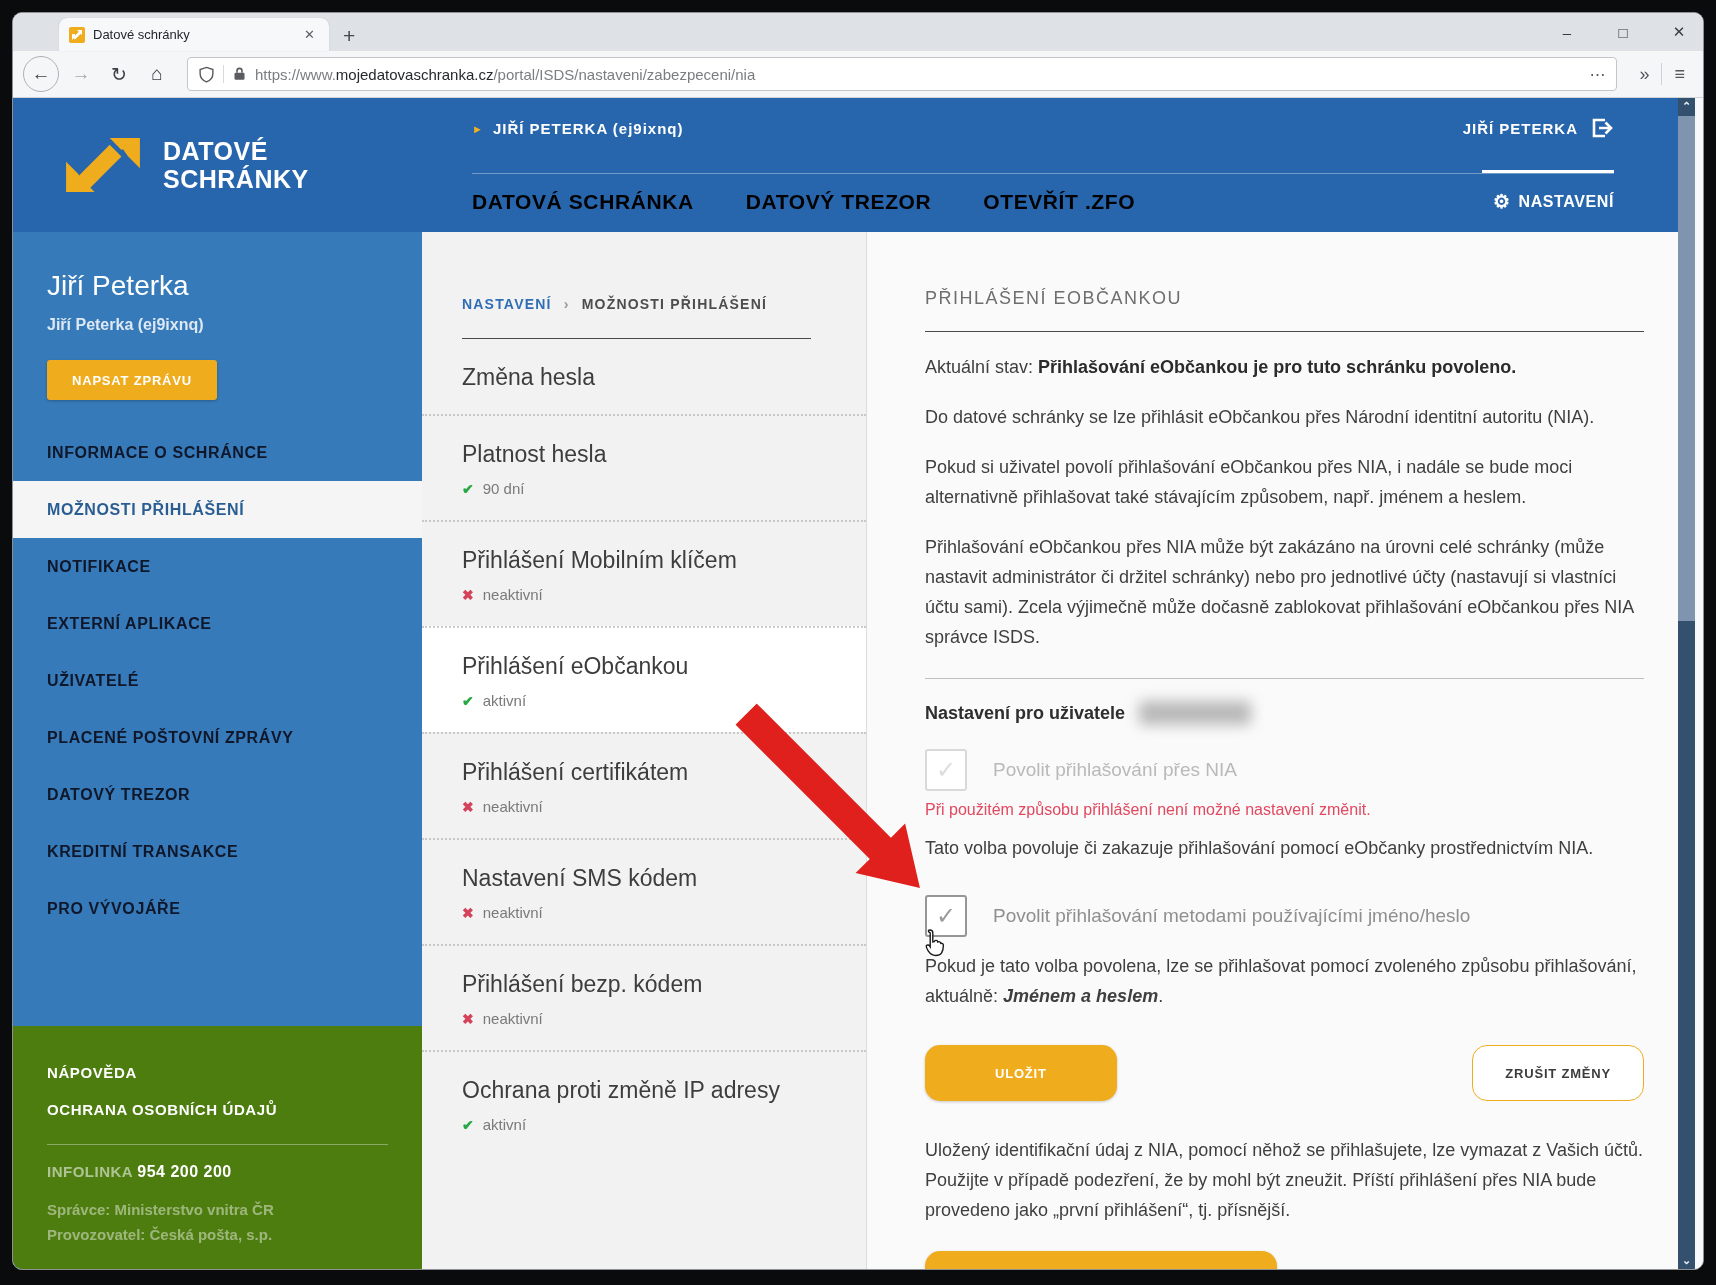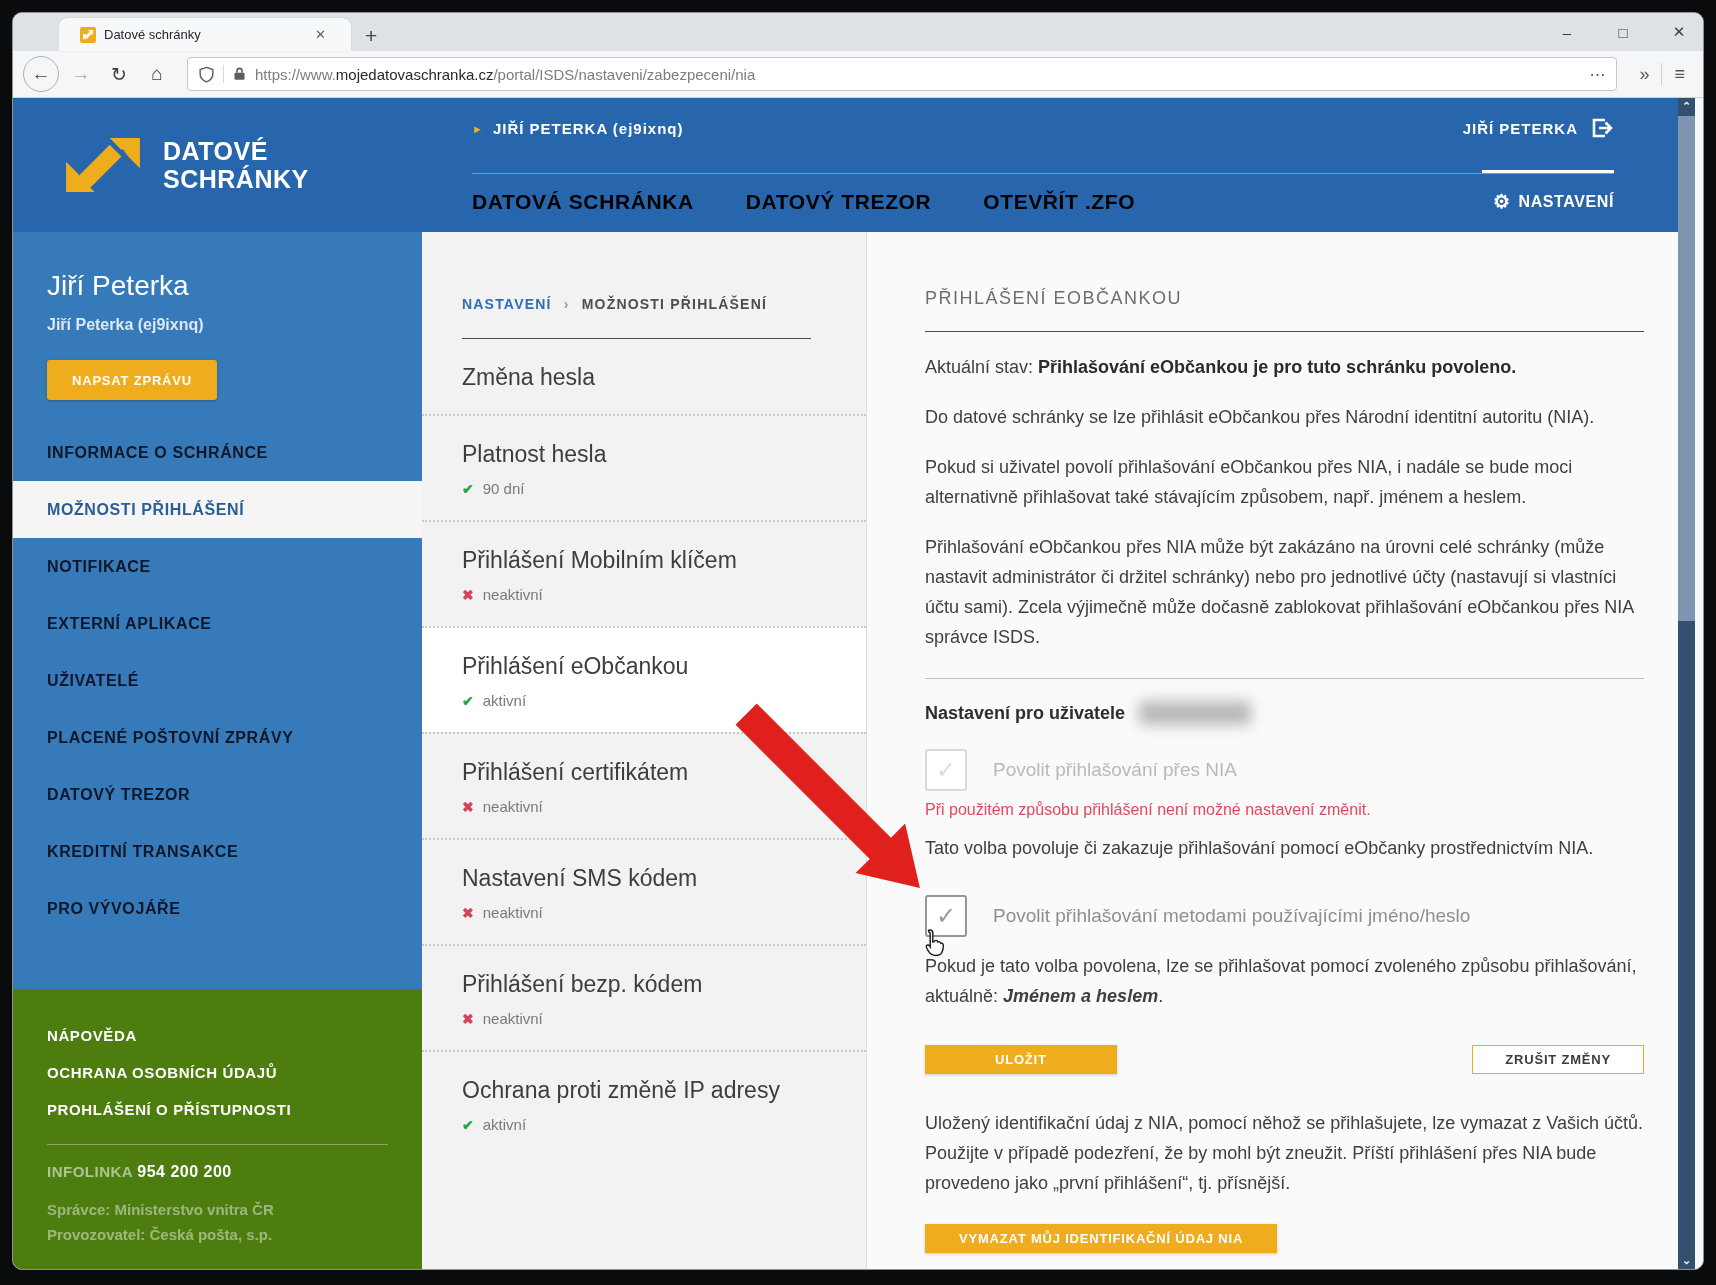--- a/index.html
+++ b/index.html
@@ -11,21 +11,21 @@
   }
   .window{
     position:absolute;left:12px;top:12px;width:1690px;height:1256px;
     background:#f5f6f7;border:1px solid #8f9094;border-radius:10px;
     overflow:hidden;display:flex;flex-direction:column;
   }
   
   .titlebar{height:38px;background:#dee1e6;position:relative;flex:none;display:flex;align-items:flex-end;}
   .tab{
     margin-left:46px;width:250px;height:33px;background:#f7f8f9;border-radius:8px 8px 0 0;
-    display:flex;align-items:center;padding:0 21px;gap:8px;box-shadow:0 0 1px rgba(0,0,0,.25);
+    display:flex;align-items:center;padding:0 10px;gap:8px;box-shadow:0 0 1px rgba(0,0,0,.25);
   }
   .tab-title{font-size:13px;color:#24262b;flex:1;white-space:nowrap;overflow:hidden;}
   .tab-close{font-size:13px;color:#5c5e63;padding:0 4px;}
   .newtab{font-size:21px;color:#46484d;margin-left:14px;line-height:30px;}
   .winbtns{position:absolute;right:16px;top:0;height:38px;display:flex;align-items:center;gap:40px;color:#3a3b3e;font-size:15px;}
   .winbtns span{width:16px;text-align:center;}
   
   .toolbar{height:46px;background:#f5f6f7;border-bottom:1px solid #cfd1d5;flex:none;display:flex;align-items:center;padding:0 10px;gap:6px;}
   .navbtn{width:32px;height:32px;display:flex;align-items:center;justify-content:center;font-size:19px;color:#3d3f43;}
   .navbtn.back{border:1px solid #aeb0b4;border-radius:50%;width:34px;height:34px;flex:none;}
@@ -108,21 +108,21 @@
   .cb-row{display:flex;align-items:center;gap:26px;margin-top:24px;}
   .cb-box{width:38px;height:38px;background:#fff;border:2px solid #969696;border-radius:3px;flex:none;display:flex;align-items:center;justify-content:center;}
   .cb-check{font-size:24px;color:#9a9a9a;line-height:1;}
   .cb-label{font-size:19px;color:#8f8f8f;text-align:center;}
   .cb-row.disabled .cb-box{border-color:#d9d9d9;}
   .cb-row.disabled .cb-check{color:#dcdcdc;}
   .cb-row.disabled .cb-label{color:#b9b9b9;}
   .warn{margin-top:10px;font-size:16px;color:#e2485f;}
   .after-cb{margin-top:14px !important;}
   .btn-row{margin-top:34px;max-width:722px;display:flex;justify-content:space-between;align-items:center;}
-  .btn{height:29px;border-radius:0;font-family:inherit;font-size:13px;font-weight:bold;letter-spacing:.8px;}
+  .btn{height:56px;border-radius:15px;font-family:inherit;font-size:13px;font-weight:bold;letter-spacing:.8px;}
   .btn-primary{background:#efac1d;border:none;color:#fff;padding:0 70px;box-shadow:0 1px 3px rgba(0,0,0,.2);}
   .btn-secondary{background:#fff;border:1px solid #efac1d;color:#3c3c3c;padding:0 32px;}
   .btn-wide{margin-top:26px;padding:0 34px;}
   
   .scrollbar{width:17px;flex:none;background:#33506f;position:relative;}
   .sc-thumb{position:absolute;left:0;top:18px;width:17px;height:505px;background:#7f95af;}
   .sc-up,.sc-down{position:absolute;left:0;width:17px;text-align:center;color:#e8edf3;font-size:11px;font-weight:bold;}
   .sc-up{top:2px;}
   .sc-down{bottom:2px;}
   .right-sliver{width:8px;flex:none;background:#f7f8f9;}
@@ -237,21 +237,20 @@
             <div class="sb-item">EXTERNÍ APLIKACE</div>
             <div class="sb-item">UŽIVATELÉ</div>
             <div class="sb-item">PLACENÉ POŠTOVNÍ ZPRÁVY</div>
             <div class="sb-item">DATOVÝ TREZOR</div>
             <div class="sb-item">KREDITNÍ TRANSAKCE</div>
             <div class="sb-item">PRO VÝVOJÁŘE</div>
           </div>
           <div class="sb-footer">
             <div class="sbf-item">NÁPOVĚDA</div>
             <div class="sbf-item">OCHRANA OSOBNÍCH ÚDAJŮ</div>
-            <div class="sbf-item">PROHLÁŠENÍ O PŘÍSTUPNOSTI</div>
             <div class="sbf-divider"></div>
             <div class="infoline">
               <span class="lbl">INFOLINKA</span>
               <span class="num">954 200 200</span>
             </div>
             <div class="sbf-note">
               <div>Správce: Ministerstvo vnitra ČR</div>
               <div>Provozovatel: Česká pošta, s.p.</div>
             </div>
           </div>

